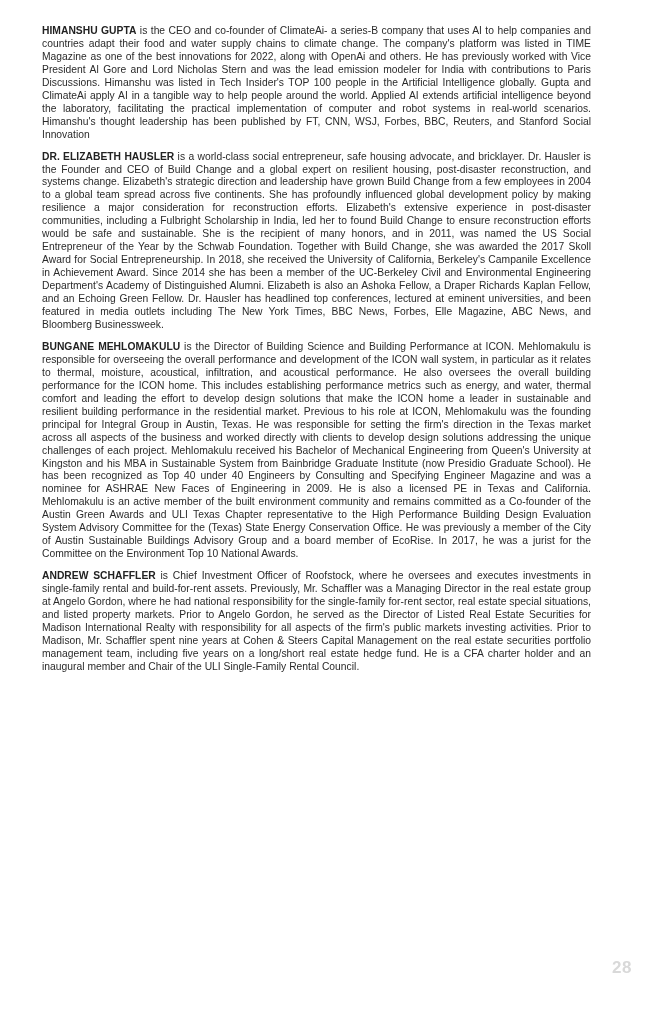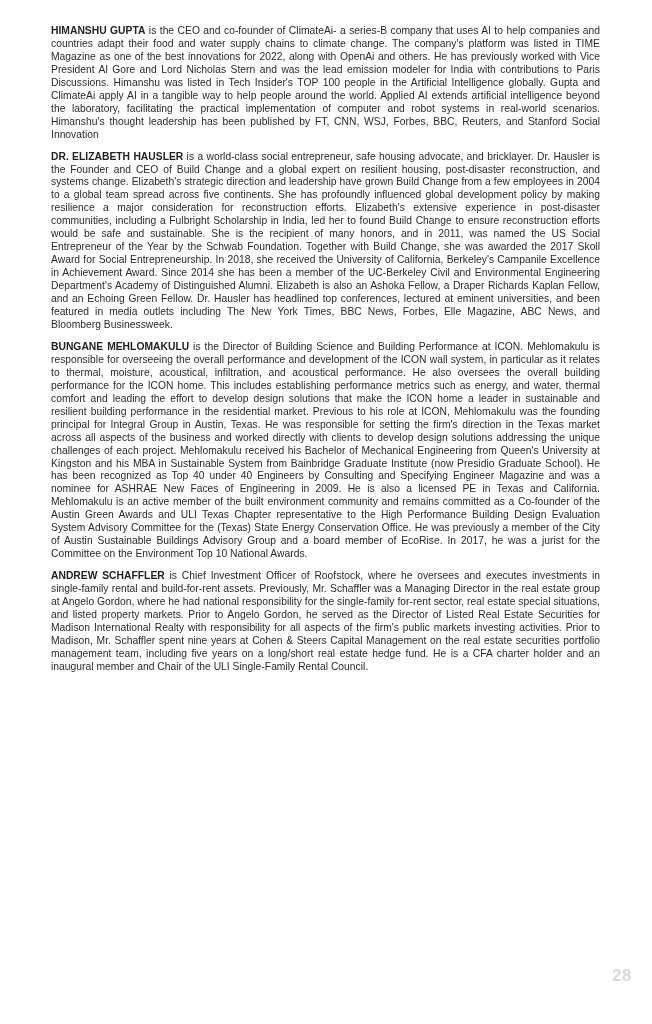--- a/index.html
+++ b/index.html
@@ -10,21 +10,21 @@
     body {
       width: 652px;
       height: 1024px;
       position: relative;
       overflow: hidden;
       font-family: "Liberation Sans", "DejaVu Sans", sans-serif;
       color: #2a2a2a;
     }
     .page {
       position: absolute;
-      left: 51px;
+      left: 42px;
       top: 25px;
       width: 549px;
     }
     .bio {
       margin: 0 0 9px 0;
       font-size: 10.3px;
       line-height: 12.95px;
       text-align: justify;
       letter-spacing: 0.02px;
       word-spacing: 0px;
@@ -34,21 +34,20 @@
       color: #222222;
     }
     .page-number {
       position: absolute;
       left: 612px;
       top: 958px;
       font-size: 17px;
       font-weight: bold;
       color: #d9d9d9;
       letter-spacing: 0.5px;
-      margin-top: 8px;
     }
   </style>
 </head>
 <body>
 
 <div class="page">
   <p class="bio"><span class="name">HIMANSHU GUPTA</span><span> is the CEO and co-founder of ClimateAi- a series-B company that uses AI to help companies and countries adapt their food and water supply chains to climate change. The company's platform was listed in TIME Magazine as one of the best innovations for 2022, along with OpenAi and others. He has previously worked with Vice President Al Gore and Lord Nicholas Stern and was the lead emission modeler for India with contributions to Paris Discussions. Himanshu was listed in Tech Insider's TOP 100 people in the Artificial Intelligence globally. Gupta and ClimateAi apply AI in a tangible way to help people around the world. Applied AI extends artificial intelligence beyond the laboratory, facilitating the practical implementation of computer and robot systems in real-world scenarios. Himanshu's thought leadership has been published by FT, CNN, WSJ, Forbes, BBC, Reuters, and Stanford Social Innovation</span></p>
 
   <p class="bio"><span class="name">DR. ELIZABETH HAUSLER</span><span> is a world-class social entrepreneur, safe housing advocate, and bricklayer. Dr. Hausler is the Founder and CEO of Build Change and a global expert on resilient housing, post-disaster reconstruction, and systems change. Elizabeth's strategic direction and leadership have grown Build Change from a few employees in 2004 to a global team spread across five continents. She has profoundly influenced global development policy by making resilience a major consideration for reconstruction efforts. Elizabeth's extensive experience in post-disaster communities, including a Fulbright Scholarship in India, led her to found Build Change to ensure reconstruction efforts would be safe and sustainable. She is the recipient of many honors, and in 2011, was named the US Social Entrepreneur of the Year by the Schwab Foundation. Together with Build Change, she was awarded the 2017 Skoll Award for Social Entrepreneurship. In 2018, she received the University of California, Berkeley's Campanile Excellence in Achievement Award. Since 2014 she has been a member of the UC-Berkeley Civil and Environmental Engineering Department's Academy of Distinguished Alumni. Elizabeth is also an Ashoka Fellow, a Draper Richards Kaplan Fellow, and an Echoing Green Fellow.  Dr. Hausler has headlined top conferences, lectured at eminent universities, and been featured in media outlets including The New York Times, BBC News, Forbes, Elle Magazine, ABC News, and Bloomberg Businessweek.</span></p>
 

